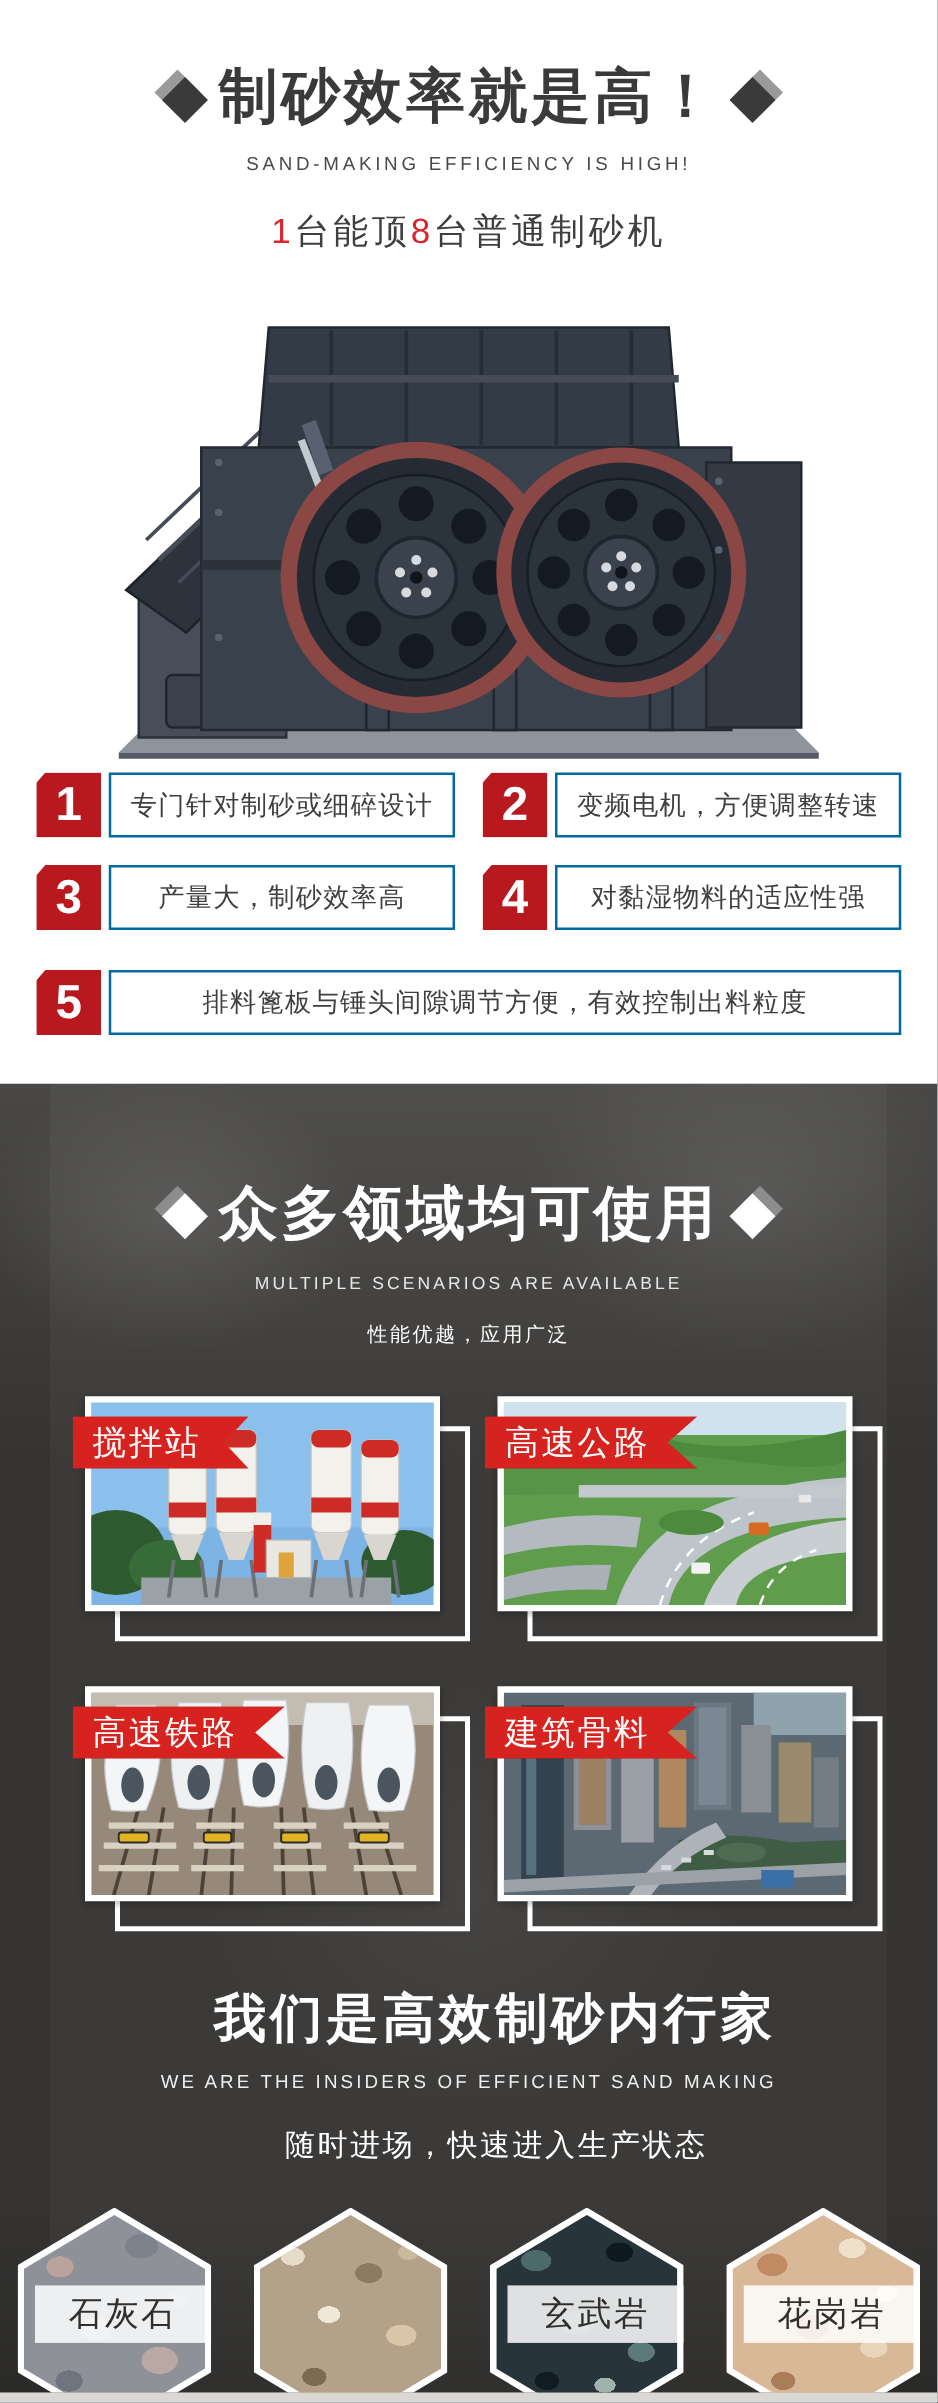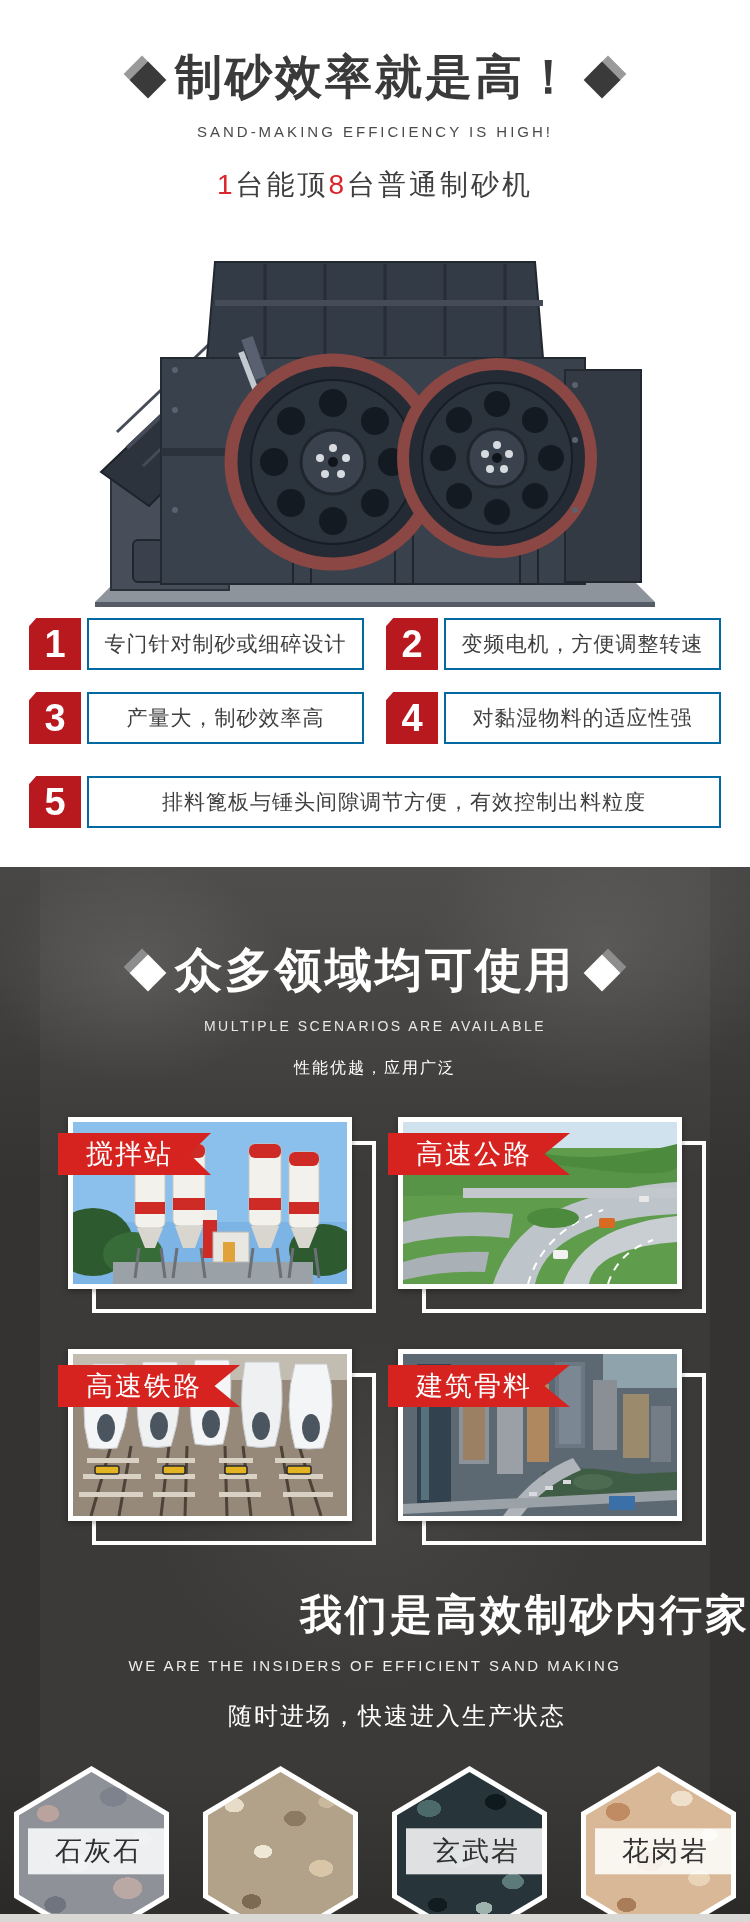--- a/index.html
+++ b/index.html
@@ -56,26 +56,26 @@
 
   
   .cards { width:614px; margin:38px auto 0; display:grid; grid-template-columns:284px 284px; column-gap:46px; row-gap:60px; }
   .card { position:relative; width:284px; height:172px; }
   .card .outline { position:absolute; left:24px; top:24px; width:284px; height:172px; border:4px solid #ffffff; }
   .card .photo-frame { position:absolute; left:0; top:0; width:284px; height:172px; background:#fff; padding:5px;
                        box-shadow:0 2px 6px rgba(0,0,0,0.35); }
   .card .photo { width:100%; height:100%; display:block; }
   .ribbon { position:absolute; left:-10px; top:16px; height:42px; line-height:42px;
             background:#d6231f; color:#fff; font-size:27px; letter-spacing:2px;
-            padding:0 38px 0 28px;
+            padding:0 38px 0 16px;
             clip-path:polygon(0 0, 100% 0, 86% 50%, 100% 100%, 0 100%);
             box-shadow:0 2px 4px rgba(0,0,0,0.3); }
 
   
-  .experts-title { text-align:right; color:#fff; font-size:42px; font-weight:900; letter-spacing:3px; margin-top:66px;padding-left:42px; }
+  .experts-title { text-align:center; color:#fff; font-size:42px; font-weight:900; letter-spacing:3px; margin-top:66px;padding-left:42px; }
   .experts-en { text-align:center; color:#eeeeee; font-size:15px; letter-spacing:2.5px; margin-top:14px; }
   .experts-tag { text-align:center; color:#fff; font-size:24px; letter-spacing:2px; margin-top:26px;padding-left:44px; }
 
   
   .hexes { width:722px; margin:34px auto 0; display:flex; gap:34px; }
   .hex { position:relative; width:155px; height:178px; flex:0 0 auto;
          clip-path:polygon(50% 0%, 100% 26%, 100% 74%, 50% 100%, 0% 74%, 0% 26%);
          background:#ffffff; }
   .hex .inner { position:absolute; left:5px; top:6px; right:5px; bottom:6px;
                 clip-path:polygon(50% 0%, 100% 26%, 100% 74%, 50% 100%, 0% 74%, 0% 26%); }

